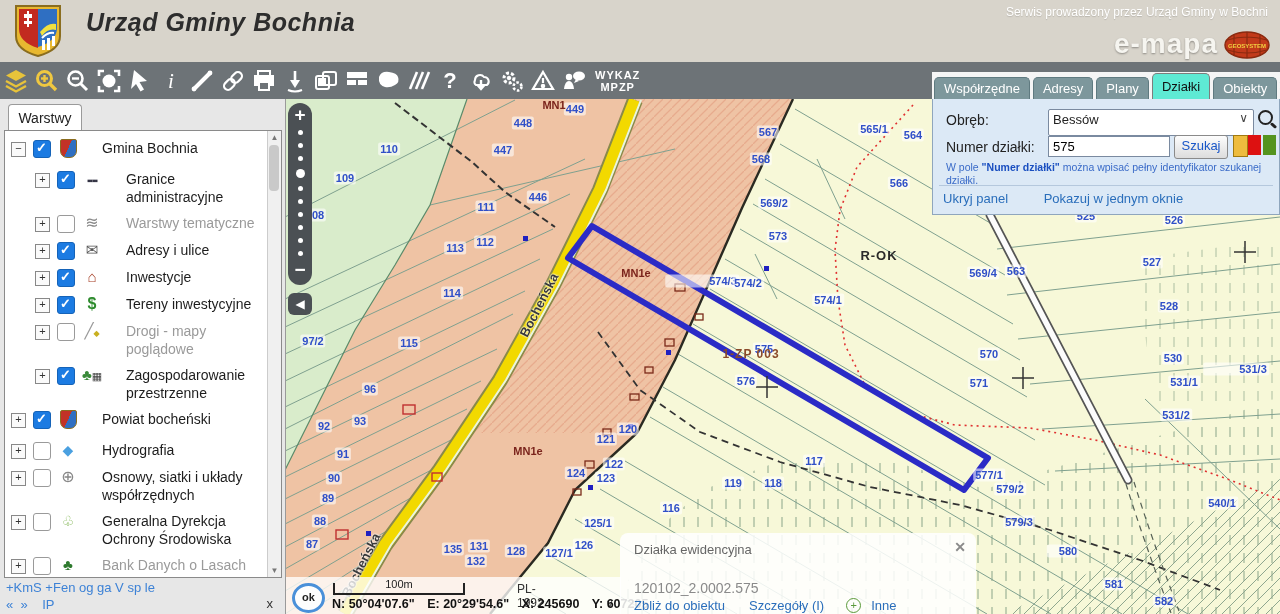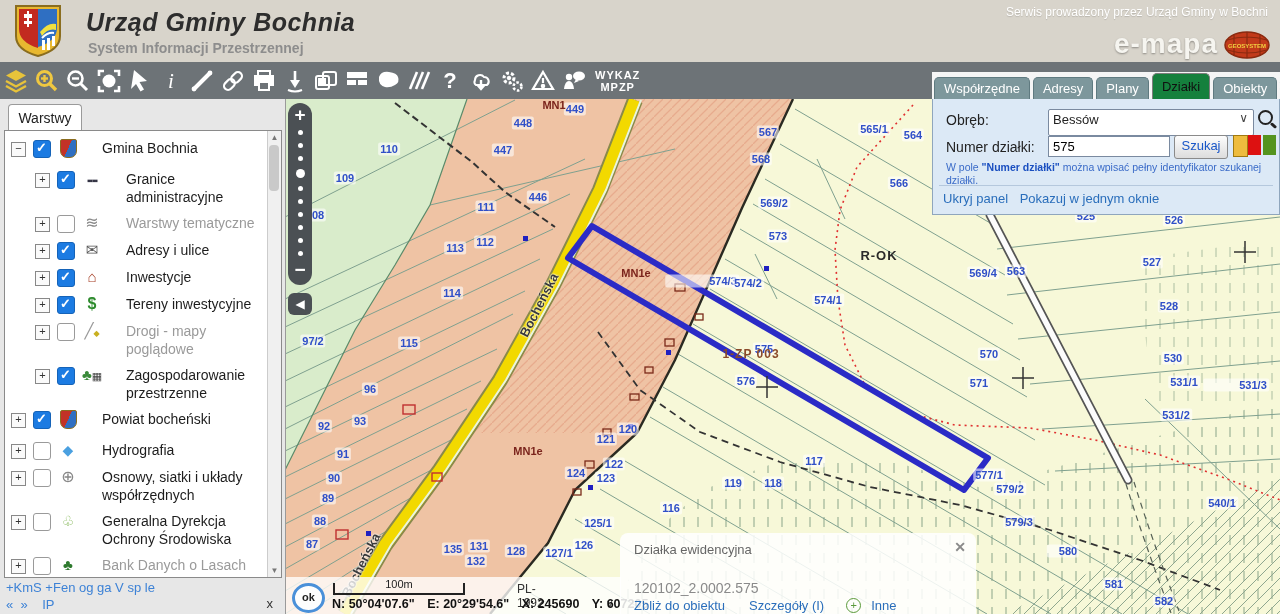--- a/index.html
+++ b/index.html
@@ -53,36 +53,36 @@
   
   .zoomctl{position:absolute;left:3px;top:4px;width:24px;z-index:6}
   .zc-body{background:#4b5054;border-radius:12px;padding:2px 0 4px;display:flex;flex-direction:column;align-items:center}
   .zc-btn{color:#fff;font-size:19px;font-weight:700;line-height:20px;height:21px;cursor:pointer}
   .zc-dot{width:5px;height:5px;border-radius:50%;background:#fff;margin:4px 0;cursor:pointer}
   .zc-dot.big{width:9px;height:9px}
   .zc-left{margin-top:8px;background:#4b5054;border-radius:6px;height:22px;display:flex;align-items:center;justify-content:center;color:#fff;font-size:12px;cursor:pointer}
   
   .rp-tabs{position:absolute;left:932px;top:72px;width:348px;height:27px;background:#f5f5f5;z-index:45;display:flex;align-items:flex-end}
   .rp-tab{height:21px;margin:0 1px 0 2px;padding:0 9px;background:#7d979c;border:1px solid #5f7a80;border-bottom:none;border-radius:5px 5px 0 0;color:#fff;font-size:13px;line-height:21px;cursor:pointer;white-space:nowrap}
-  .rp-tab.active{background:#15803d;color:#111;border-color:#7d7d7d;height:25px;line-height:25px;font-weight:400}
+  .rp-tab.active{background:#5eead4;color:#111;border-color:#7d7d7d;height:25px;line-height:25px;font-weight:400}
   .rp-close{margin-left:auto;margin-right:8px;margin-bottom:4px;color:#9aa7ad;font-size:15px;font-weight:700;cursor:pointer}
   .rp-body{position:absolute;left:932px;top:99px;width:346px;height:115px;background:#dce9f6;border:1px solid #8fa6bd;border-top:none;z-index:45;font-size:14px;color:#222}
   .rp-row{position:absolute;left:13px}
   .rp-select{position:absolute;left:102px;top:-3px;width:196px;height:21px;background:#fff;border:1px solid #7a8aa0;border-radius:2px;font-size:13px;padding:2px 4px;cursor:pointer}
   .rp-select .chev{position:absolute;right:5px;top:1px;color:#444;font-size:12px}
   .rp-mag{position:absolute;left:312px;top:-2px;width:11px;height:11px;border:2.5px solid #222;border-radius:50%;cursor:pointer}
   .rp-mag::after{content:"";position:absolute;width:7px;height:3px;background:#222;right:-6px;bottom:-4px;transform:rotate(40deg);border-radius:2px}
   .rp-input{position:absolute;left:102px;top:-3px;width:112px;height:17px;border:1px solid #7a8aa0;font-size:13px;padding:1px 4px;font-family:"Liberation Sans",sans-serif}
   .rp-btn{position:absolute;left:228px;top:-4px;width:52px;height:22px;background:linear-gradient(#fdfdfd,#dcdcdc);border:1px solid #8a8a8a;border-radius:3px;font-size:13px;color:#1a57c8;text-align:center;line-height:20px;cursor:pointer}
   .rp-sq{position:absolute;top:-4px;width:13px;height:20px;cursor:pointer}
   .rp-help{position:absolute;left:13px;top:62px;width:322px;font-size:10.5px;color:#3a6bc8;line-height:13px}
   .rp-help b{color:#1a4fc0}
   .rp-div{position:absolute;left:6px;right:6px;top:86px;border-top:1px solid #b5c8dd}
   .rp-links{position:absolute;left:10px;top:92px;font-size:13px;color:#2a6ebb}
-  .rp-links span{cursor:pointer;margin-right:8px}
+  .rp-links span{cursor:pointer;margin-right:32px}
   
   .statusbar{position:absolute;left:285px;top:577px;width:336px;height:37px;background:rgba(255,255,255,.78);z-index:20}
   .okbtn{position:absolute;left:7px;top:6px;width:27px;height:24px;border:3px solid #4a90d9;border-radius:50%;background:#fdfdfd;font-size:11px;font-weight:700;color:#222;text-align:center;line-height:23px;cursor:pointer}
   .scale{position:absolute;left:48px;top:6px;width:128px;height:10px;border-left:2px solid #222;border-right:2px solid #222;border-bottom:2px solid #222}
   .scale span{position:absolute;left:50%;transform:translateX(-50%);top:-5px;font-size:11px;color:#222;background:transparent}
   .crs{position:absolute;left:232px;top:5px;font-size:12px;color:#333;cursor:pointer}
   .crs .chev{margin-left:62px;color:#555;font-size:11px}
   .coords{position:absolute;left:47px;top:20px;font-size:12.5px;font-weight:700;color:#111;white-space:nowrap}
   .coords span{margin-right:9px}
   
@@ -270,21 +270,21 @@
       <div class="plabel" style="left: 731px; top: 172px;">563</div>
       <div class="plabel" style="left: 698px; top: 174px;">569/4</div>
       <div class="plabel" style="left: 704px; top: 255px;">570</div>
       <div class="plabel" style="left: 694px; top: 284px;">571</div>
       <div class="plabel" style="left: 801px; top: 117px;">525</div>
       <div class="plabel" style="left: 889px; top: 121px;">526</div>
       <div class="plabel" style="left: 867px; top: 163px;">527</div>
       <div class="plabel" style="left: 884px; top: 207px;">528</div>
       <div class="plabel" style="left: 888px; top: 259px;">530</div>
       <div class="plabel" style="left: 899px; top: 283px;">531/1</div>
-      <div class="plabel" style="left: 951px; top: 286px; padding-left: 36px;">531/3</div>
+      <div class="plabel" style="left: 951px; top: 270px; padding-left: 36px;">531/3</div>
       <div class="plabel" style="left: 891px; top: 316px;">531/2</div>
       <div class="plabel" style="left: 937px; top: 404px;">540/1</div>
       <div class="plabel" style="left: 704px; top: 376px;">577/1</div>
       <div class="plabel" style="left: 725px; top: 390px;">579/2</div>
       <div class="plabel" style="left: 734px; top: 423px;">579/3</div>
       <div class="plabel" style="left: 778px; top: 452px; padding-left: 12px;">580</div>
       <div class="plabel" style="left: 829px; top: 485px;">581</div>
       <div class="plabel" style="left: 879px; top: 502px;">582</div>
       <div class="plabel" style="left: 529px; top: 362px;">117</div>
       <div class="plabel" style="left: 488px; top: 384px;">118</div>
@@ -336,21 +336,20 @@
     <path d="M5,5 h19 v28 q0,11 -0,11 q-19,-6 -19,-19 z" fill="#c22a20"></path>
     <path d="M24,5 h19 v19 q0,13 -19,19 z" fill="#2f6fc2"></path>
     <path d="M10,10 h8 v4 h-8 z M13,7 h2 v16 h-2 z M10,17 h8 v3 h-8 z" fill="#fff"></path>
     <path d="M26,28 q8,-10 16,-8 l0,6 q-8,-2 -14,6 z" fill="#f0e040"></path>
     <path d="M28,34 q6,-6 12,-5" stroke="#fff" stroke-width="2" fill="none"></path>
     <rect x="28" y="36" width="3" height="10" fill="#fff"></rect>
       <rect x="33" y="34" width="3" height="12" fill="#fff"></rect>
       <rect x="38" y="32" width="3" height="10" fill="#fff"></rect>
   </svg>
   <div class="title">Urząd Gminy Bochnia</div>
-  <div class="subtitle">System Informacji Przestrzennej</div>
   <div class="serwis">Serwis prowadzony przez Urząd Gminy w Bochni</div>
   <div class="emapa">e-mapa</div>
   <svg class="globe" width="46" height="30" viewBox="0 0 46 30">
     <ellipse cx="23" cy="15" rx="22" ry="13" fill="#c23a1a" stroke="#8a2a10" stroke-width="1.5"></ellipse>
     <path d="M3,10 q20,-6 40,0 M3,20 q20,6 40,0 M23,2 v26 M10,4 v22 M36,4 v22" stroke="#8a2a10" stroke-width="1.2" fill="none"></path>
     <text x="23" y="18" font-size="6" font-weight="bold" fill="#f2d040" text-anchor="middle" font-family="Liberation Sans,sans-serif">GEOSYSTEM</text>
   </svg>
 </div>
 
 <div class="toolbar">

